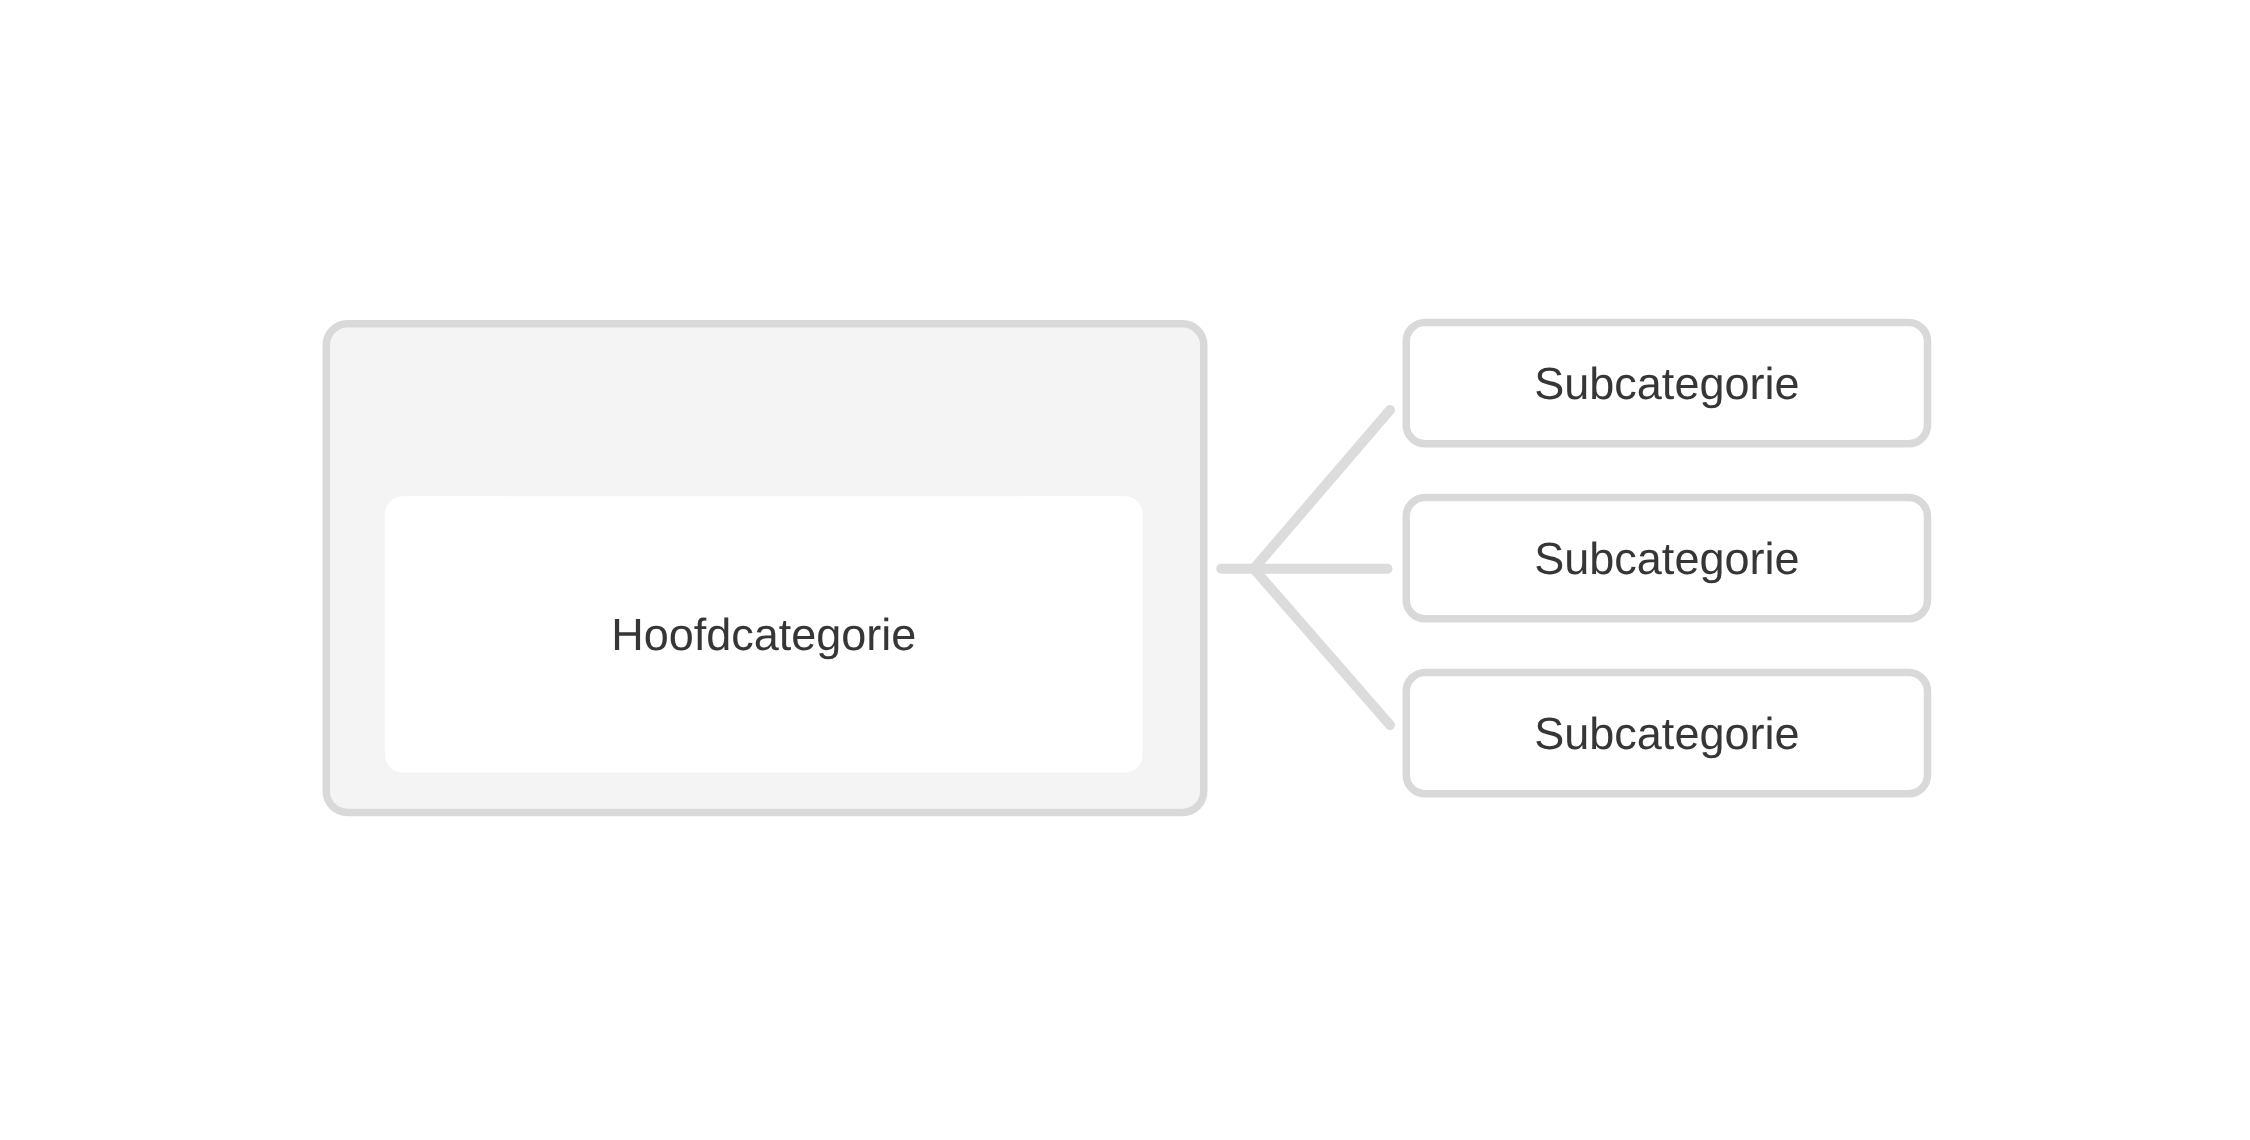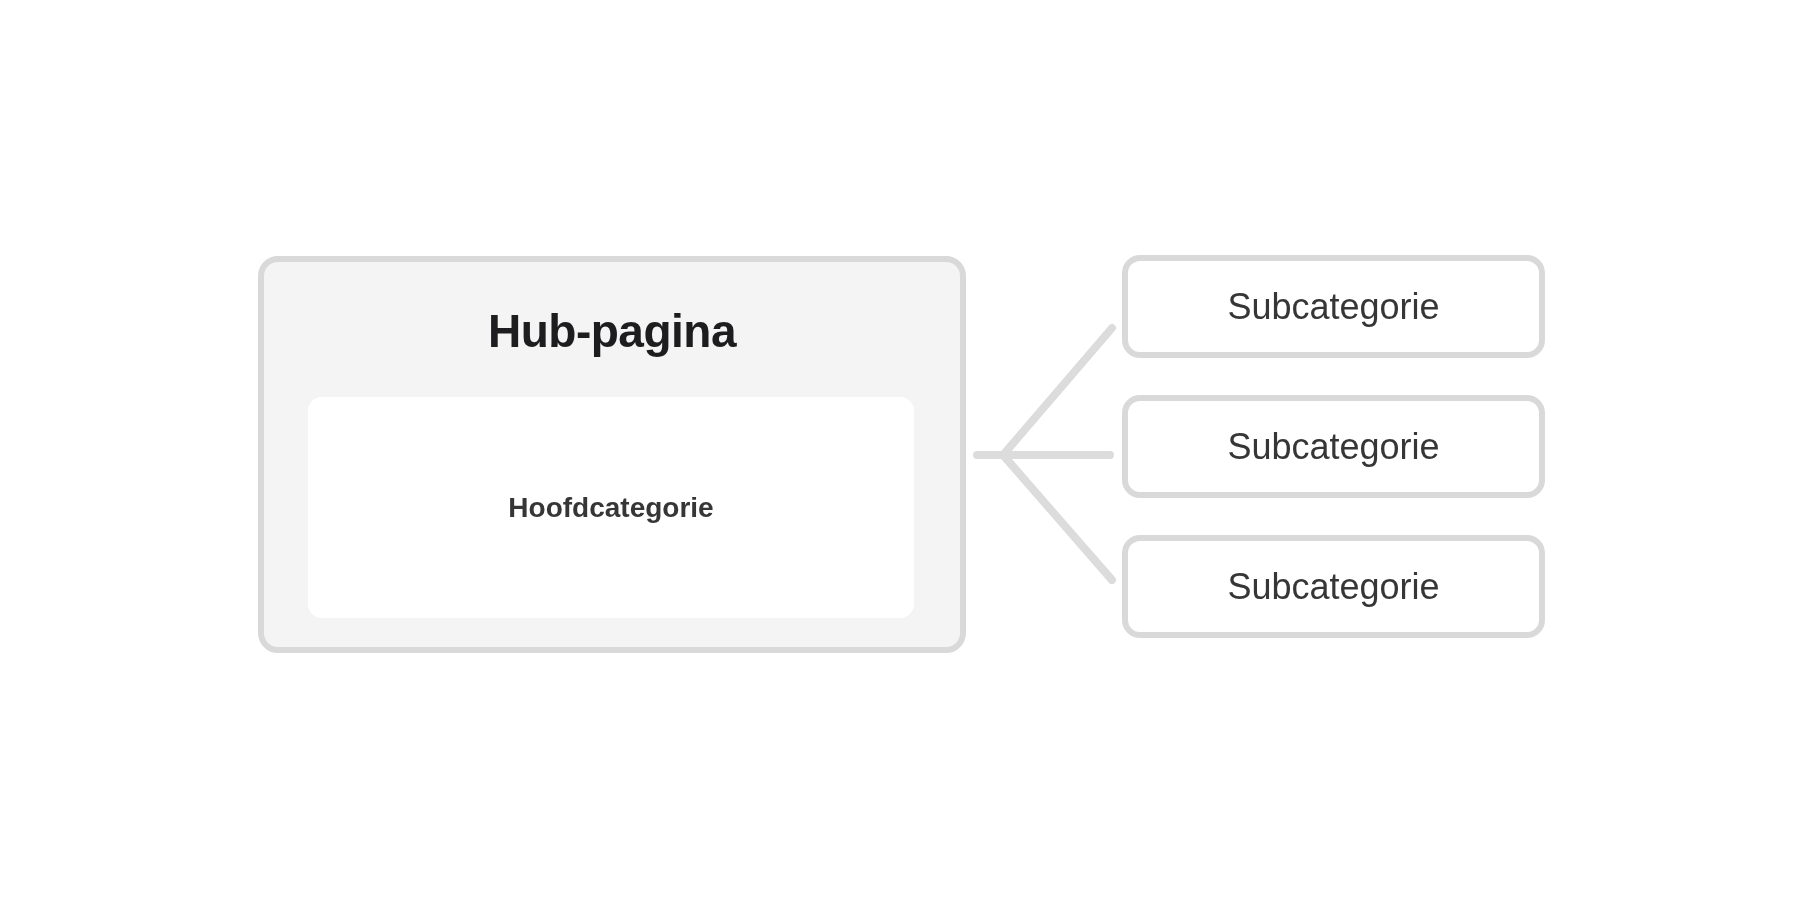--- a/index.html
+++ b/index.html
@@ -63,23 +63,23 @@
     top: 135px;
     width: 606px;
     height: 221px;
     background: #ffffff;
     border-radius: 14px;
     display: flex;
     align-items: center;
     justify-content: center;
   }
   .main-category-label {
-    font-size: 28px;
+    font-size: 36px;
     line-height: 40px;
-    font-weight: 700;
+    font-weight: 400;
     color: var(--body-text);
     text-align: right;
   }
   .sub-box {
     position: absolute;
     left: 1122px;
     width: 423px;
     height: 103px;
     background: #ffffff;
     border: 6px solid var(--box-border);
@@ -103,21 +103,20 @@
 
 <div class="canvas">
 
   <svg class="connector-svg" viewBox="0 0 1800 912" aria-hidden="true">
     <line class="connector-line" x1="977" y1="455" x2="1110" y2="455"></line>
     <line class="connector-line" x1="1003" y1="455" x2="1112" y2="328"></line>
     <line class="connector-line" x1="1003" y1="455" x2="1112" y2="580"></line>
   </svg>
 
   <div class="hub-box">
-    <div class="hub-title">Hub-pagina</div>
     <div class="main-category-card">
       <span class="main-category-label">Hoofdcategorie</span>
     </div>
   </div>
 
   <div class="sub-box sub-box-1">
     <span class="sub-label">Subcategorie</span>
   </div>
 
   <div class="sub-box sub-box-2">

